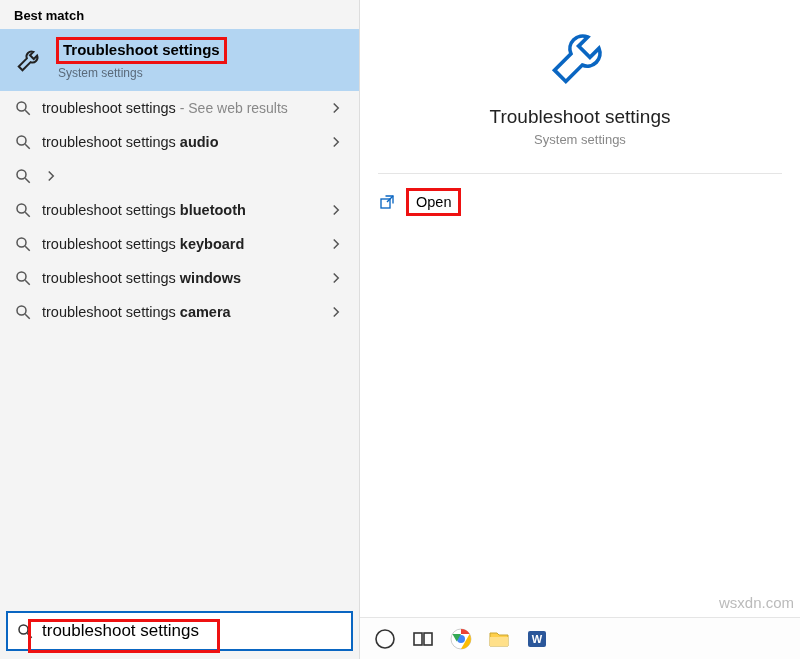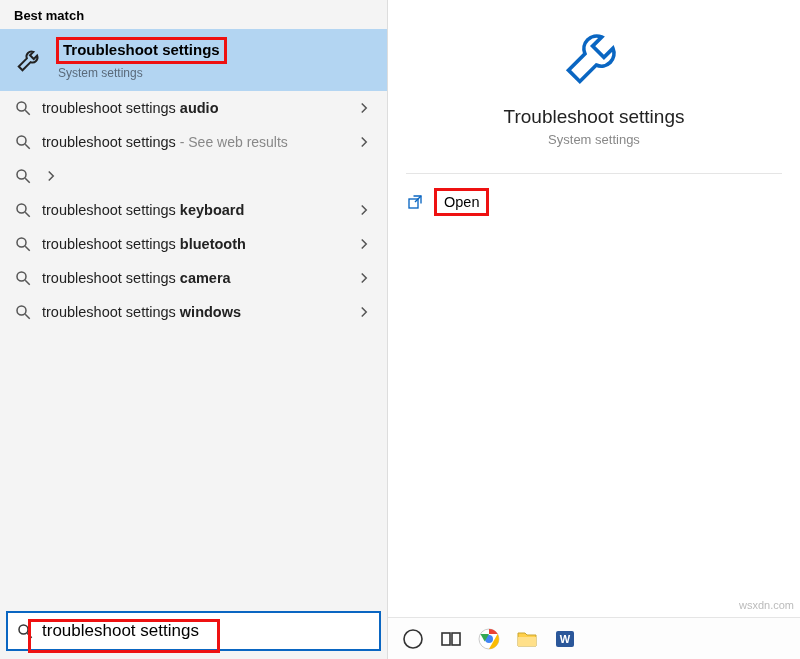--- a/index.html
+++ b/index.html
@@ -1,18 +1,18 @@
 <!DOCTYPE html>
 <html><head>
   <meta charset="utf-8">
   <style>
     * { margin: 0; padding: 0; box-sizing: border-box; font-family: "Segoe UI", Tahoma, sans-serif; }
     body { width: 800px; height: 659px; background: #fff; overflow: hidden; position: relative; }
     .layout { display: flex; width: 100%; height: 100%; }
-    .left-panel { width: 388px; background: #f4f4f4; border-right: 1px solid #ddd; display: flex; flex-direction: column; height: 100%; position: relative; }
+    .left-panel { width: 360px; background: #f4f4f4; border-right: 1px solid #ddd; display: flex; flex-direction: column; height: 100%; position: relative; }
     .right-panel { flex: 1; background: #fff; display: flex; flex-direction: column; height: 100%; position: relative; }
     .section-header { font-size: 13px; font-weight: 600; padding: 8px 14px 6px 14px; color: #000; }
     .best-match { display: flex; align-items: center; padding: 8px 14px 10px 14px; background: #b3d5f2; gap: 10px; }
     .bm-icon { width: 32px; height: 32px; display: flex; align-items: center; justify-content: center; }
     .bm-text { display: flex; flex-direction: column; line-height: 1.3; }
     .bm-title { font-size: 15px; font-weight: 600; }
     .bm-sub { font-size: 12px; color: #5a6a7a; padding-top: 2px; padding-left: 2px; }
     .red-box { border: 3px solid #e11; padding: 0 4px; display: inline-block; }
     .web-list { display: flex; flex-direction: column; }
     .web-row { display: flex; align-items: center; padding: 8px 14px; gap: 10px; font-size: 14.5px; color: #222; cursor: pointer; }
@@ -30,21 +30,21 @@
     .big-icon { width: 68px; height: 68px; margin-bottom: 10px; }
     .preview-title { font-size: 19px; font-weight: 400; color: #222; margin-top: 6px; }
     .preview-sub { font-size: 13px; color: #888; margin-top: 4px; }
     .action-row { display: flex; align-items: center; gap: 10px; padding: 14px 18px; font-size: 14.5px; }
     .open-icon { width: 18px; height: 18px; }
     .open-red { border: 3px solid #e11; padding: 3px 7px; }
     
     .taskbar { position: absolute; bottom: 0; left: 0; right: 0; height: 42px; background: #fdfdfd; border-top: 1px solid #e5e5e5; display: flex; align-items: center; gap: 12px; padding-left: 12px; }
     .tb-icon { width: 26px; height: 26px; display: flex; align-items: center; justify-content: center; cursor: pointer; }
     .tb-icon svg, .tb-icon .box { width: 24px; height: 24px; }
-    .watermark { position: absolute; right: 6px; bottom: 48px; font-size: 11px; color: #bbb; font-family: Arial, sans-serif; }
+    .watermark { position: absolute; right: 6px; bottom: 48px; font-size: 15px; color: #bbb; font-family: Arial, sans-serif; }
   </style>
 </head>
 <body>
 
 <div class="layout">
 
   <div class="left-panel">
     <div class="section-header">Best match</div>
 
     <div class="best-match">
@@ -61,80 +61,80 @@
       </div>
     </div>
 
 
     <div class="web-list" id="web-list">
         <div class="web-row">
           <span class="mag"><svg viewBox="0 0 24 24" width="18" height="18" fill="none" stroke="#555" stroke-width="2">
               <circle cx="10" cy="10" r="6"></circle>
               <line x1="15" y1="15" x2="21" y2="21"></line>
             </svg></span>
+          <span class="web-text">troubleshoot settings<span class="see-results"> - See web results</span></span>
+          <span class="chev"><svg viewBox="0 0 24 24" width="18" height="18" fill="none" stroke="#555" stroke-width="2">
+              <polyline points="9 6 15 12 9 18"></polyline>
+            </svg></span>
+        </div>
+        <div class="web-row">
+          <span class="mag"><svg viewBox="0 0 24 24" width="18" height="18" fill="none" stroke="#555" stroke-width="2">
+              <circle cx="10" cy="10" r="6"></circle>
+              <line x1="15" y1="15" x2="21" y2="21"></line>
+            </svg></span>
           <span class="web-text">troubleshoot settings <b>audio</b></span>
           <span class="chev"><svg viewBox="0 0 24 24" width="18" height="18" fill="none" stroke="#555" stroke-width="2">
               <polyline points="9 6 15 12 9 18"></polyline>
             </svg></span>
         </div>
         <div class="web-row">
           <span class="mag"><svg viewBox="0 0 24 24" width="18" height="18" fill="none" stroke="#555" stroke-width="2">
               <circle cx="10" cy="10" r="6"></circle>
               <line x1="15" y1="15" x2="21" y2="21"></line>
             </svg></span>
-          <span class="web-text">troubleshoot settings<span class="see-results"> - See web results</span></span>
-          <span class="chev"><svg viewBox="0 0 24 24" width="18" height="18" fill="none" stroke="#555" stroke-width="2">
-              <polyline points="9 6 15 12 9 18"></polyline>
-            </svg></span>
-        </div>
-        <div class="web-row">
-          <span class="mag"><svg viewBox="0 0 24 24" width="18" height="18" fill="none" stroke="#555" stroke-width="2">
-              <circle cx="10" cy="10" r="6"></circle>
-              <line x1="15" y1="15" x2="21" y2="21"></line>
-            </svg></span>
+          <span class="chev"><svg viewBox="0 0 24 24" width="18" height="18" fill="none" stroke="#555" stroke-width="2">
+              <polyline points="9 6 15 12 9 18"></polyline>
+            </svg></span>
+        </div>
+        <div class="web-row">
+          <span class="mag"><svg viewBox="0 0 24 24" width="18" height="18" fill="none" stroke="#555" stroke-width="2">
+              <circle cx="10" cy="10" r="6"></circle>
+              <line x1="15" y1="15" x2="21" y2="21"></line>
+            </svg></span>
+          <span class="web-text">troubleshoot settings <b>bluetooth</b></span>
           <span class="chev"><svg viewBox="0 0 24 24" width="18" height="18" fill="none" stroke="#555" stroke-width="2">
               <polyline points="9 6 15 12 9 18"></polyline>
             </svg></span>
         </div>
         <div class="web-row">
           <span class="mag"><svg viewBox="0 0 24 24" width="18" height="18" fill="none" stroke="#555" stroke-width="2">
               <circle cx="10" cy="10" r="6"></circle>
               <line x1="15" y1="15" x2="21" y2="21"></line>
             </svg></span>
           <span class="web-text">troubleshoot settings <b>keyboard</b></span>
           <span class="chev"><svg viewBox="0 0 24 24" width="18" height="18" fill="none" stroke="#555" stroke-width="2">
               <polyline points="9 6 15 12 9 18"></polyline>
             </svg></span>
         </div>
         <div class="web-row">
           <span class="mag"><svg viewBox="0 0 24 24" width="18" height="18" fill="none" stroke="#555" stroke-width="2">
               <circle cx="10" cy="10" r="6"></circle>
               <line x1="15" y1="15" x2="21" y2="21"></line>
             </svg></span>
-          <span class="web-text">troubleshoot settings <b>bluetooth</b></span>
+          <span class="web-text">troubleshoot settings <b>windows</b></span>
           <span class="chev"><svg viewBox="0 0 24 24" width="18" height="18" fill="none" stroke="#555" stroke-width="2">
               <polyline points="9 6 15 12 9 18"></polyline>
             </svg></span>
         </div>
         <div class="web-row">
           <span class="mag"><svg viewBox="0 0 24 24" width="18" height="18" fill="none" stroke="#555" stroke-width="2">
               <circle cx="10" cy="10" r="6"></circle>
               <line x1="15" y1="15" x2="21" y2="21"></line>
             </svg></span>
           <span class="web-text">troubleshoot settings <b>camera</b></span>
-          <span class="chev"><svg viewBox="0 0 24 24" width="18" height="18" fill="none" stroke="#555" stroke-width="2">
-              <polyline points="9 6 15 12 9 18"></polyline>
-            </svg></span>
-        </div>
-        <div class="web-row">
-          <span class="mag"><svg viewBox="0 0 24 24" width="18" height="18" fill="none" stroke="#555" stroke-width="2">
-              <circle cx="10" cy="10" r="6"></circle>
-              <line x1="15" y1="15" x2="21" y2="21"></line>
-            </svg></span>
-          <span class="web-text">troubleshoot settings <b>windows</b></span>
           <span class="chev"><svg viewBox="0 0 24 24" width="18" height="18" fill="none" stroke="#555" stroke-width="2">
               <polyline points="9 6 15 12 9 18"></polyline>
             </svg></span>
         </div>
       </div>
 
     <div class="search-bar">
       <span class="mag">
         <svg viewBox="0 0 24 24" width="18" height="18" fill="none" stroke="#333" stroke-width="2">
             <circle cx="10" cy="10" r="6"></circle>

